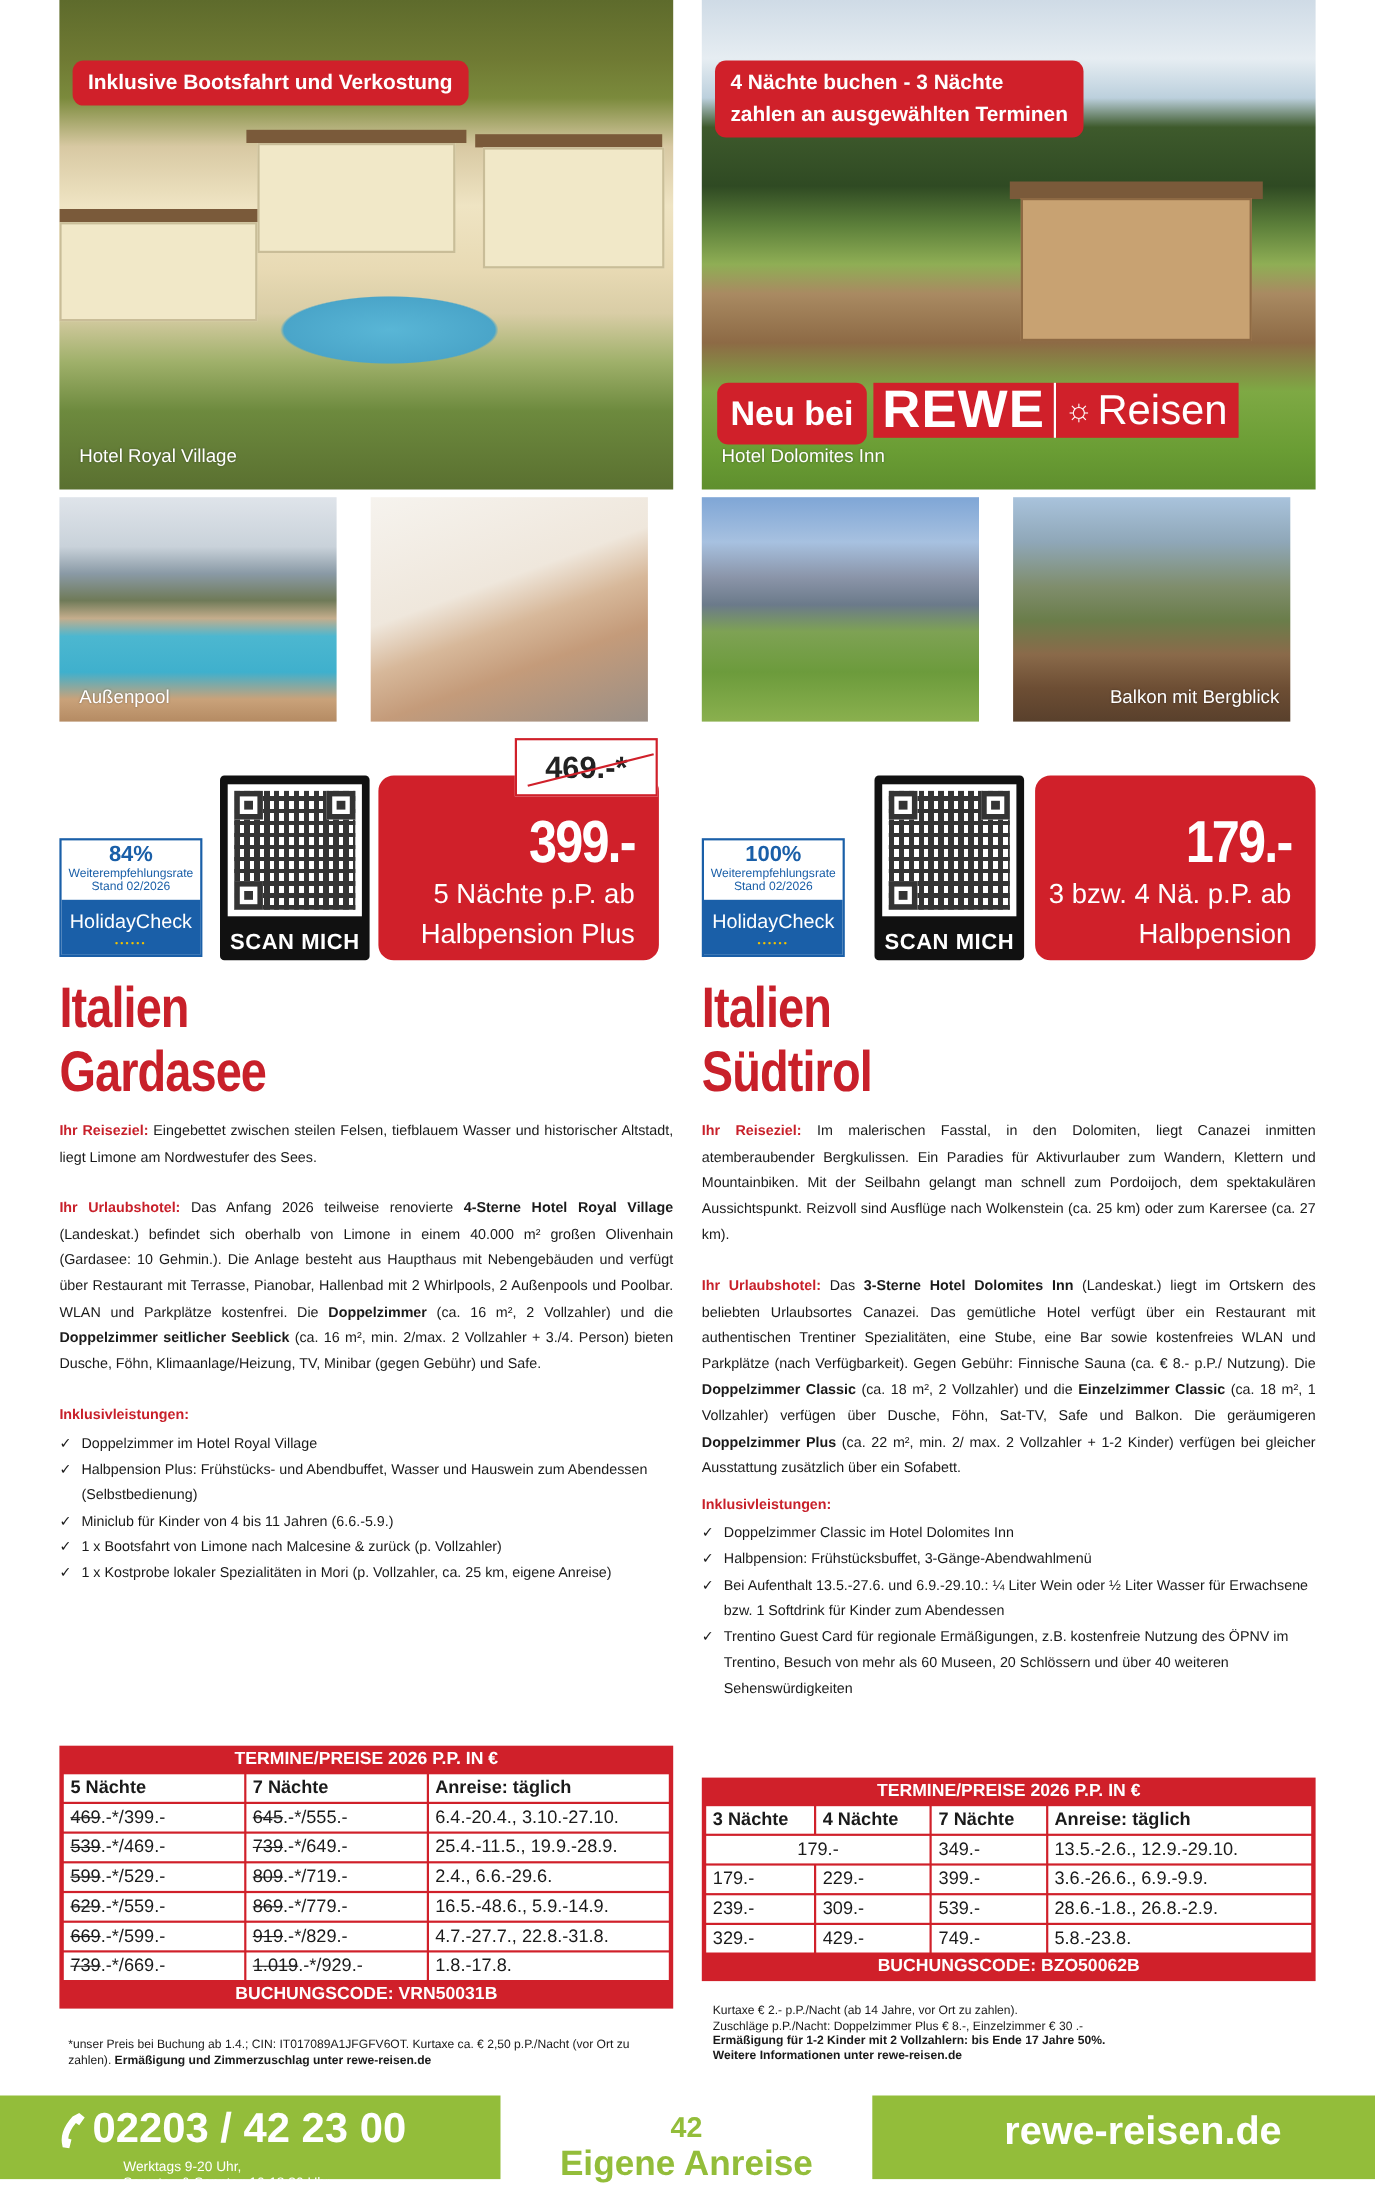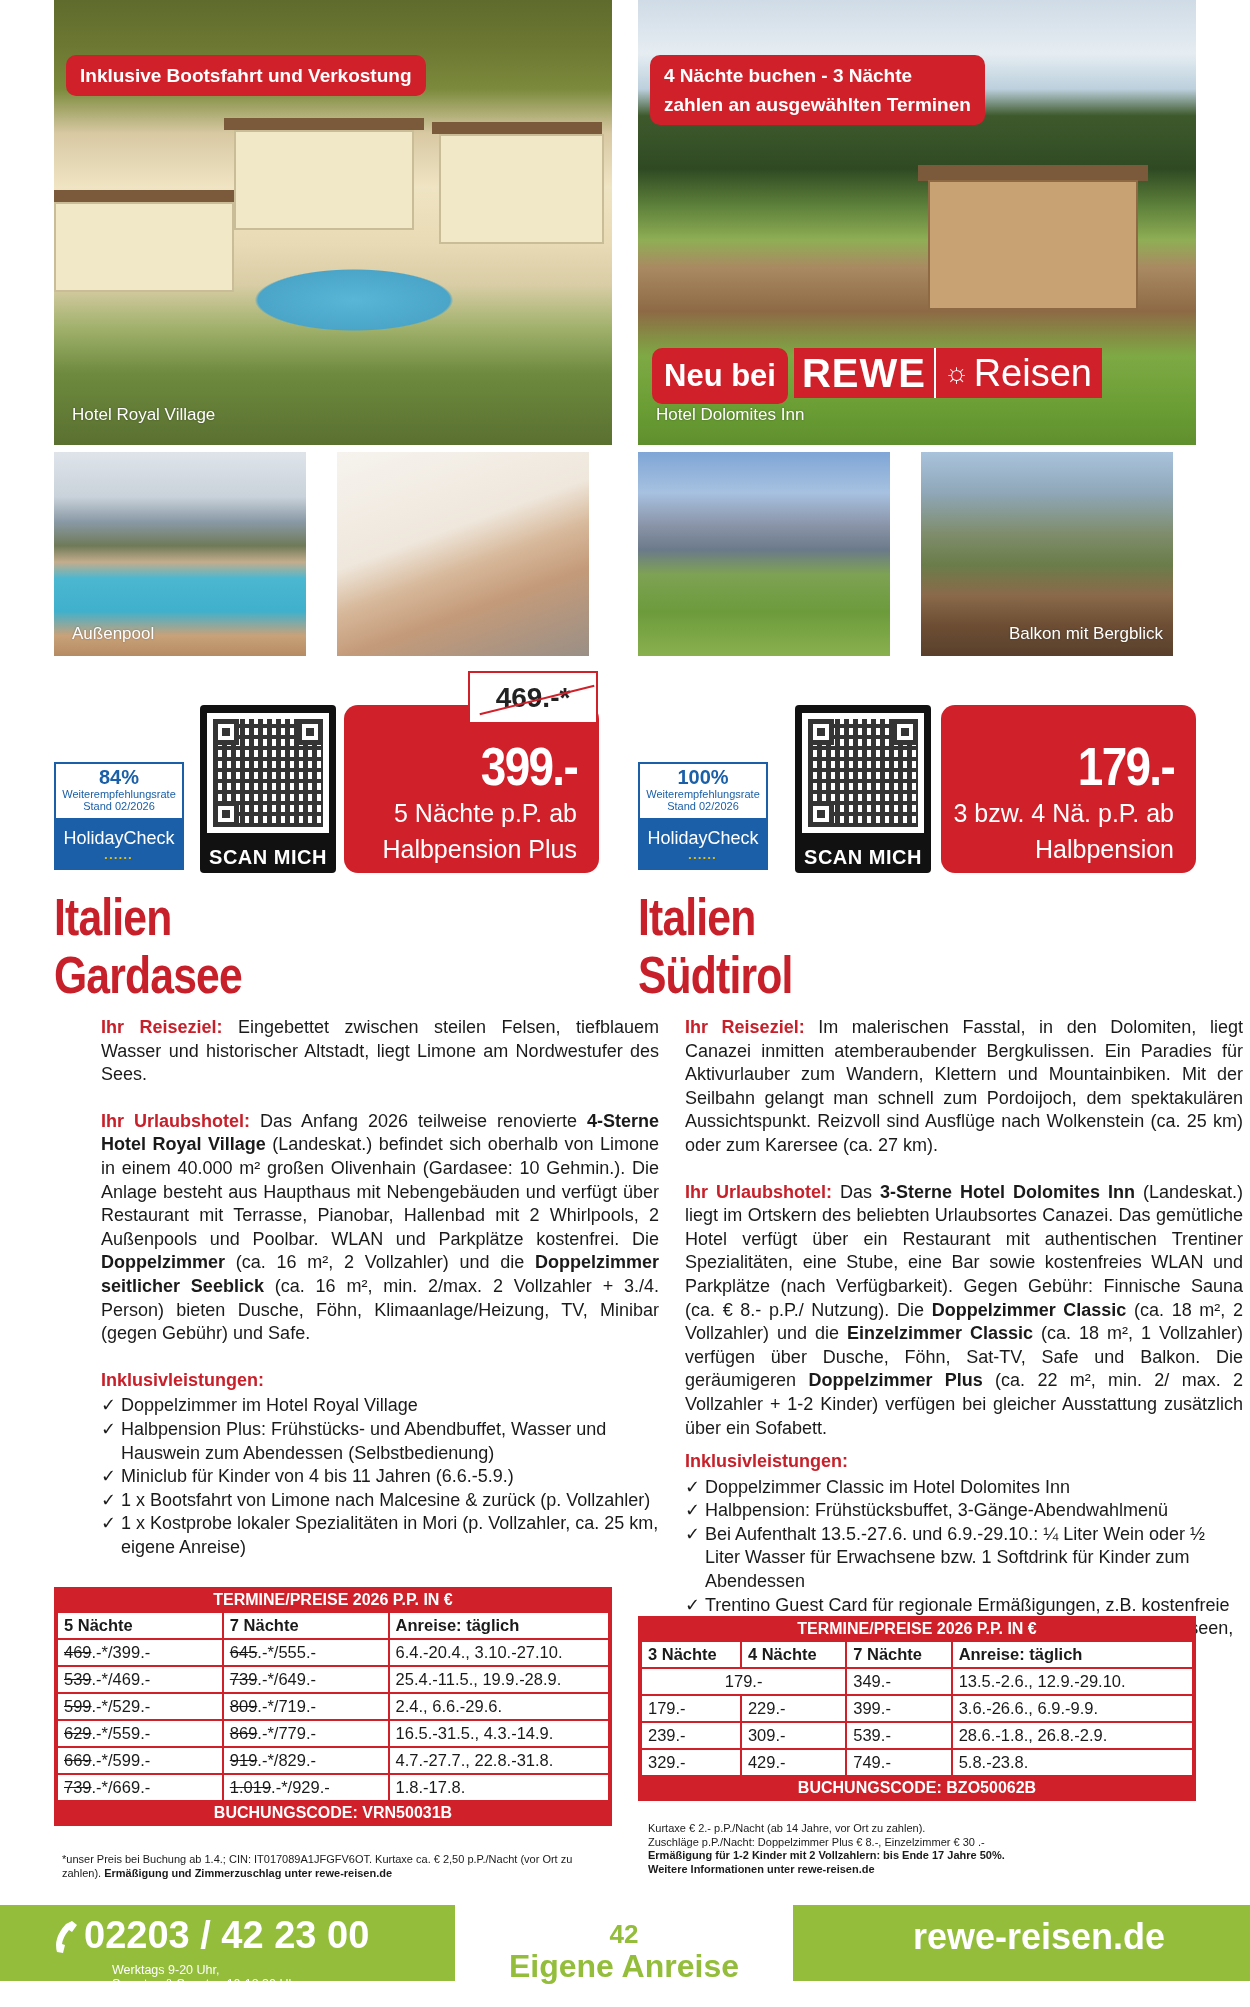--- a/index.html
+++ b/index.html
@@ -24,21 +24,21 @@
   .hero .roof { position: absolute; background: #7a5a3a; }
   .tag {
     position: absolute; left: 12px; top: 55px;
     background: #d0202a; color: #fff; border-radius: 10px;
     font-weight: bold; font-size: 19px; line-height: 29px; padding: 6px 14px;
   }
   .caption { position: absolute; left: 18px; color: #fff; font-size: 17px; text-shadow: 0 0 2px rgba(0,0,0,.4); }
   .rewe-badge { position: absolute; left: 14px; top: 348px; height: 56px; display: flex; gap: 6px; }
   .rewe-badge .neu { background: #d0202a; color: #fff; font-weight: bold; font-size: 31px; line-height: 56px; padding: 0 12px; border-radius: 10px; }
   .rewe-badge .brand { background: #d0202a; color: #fff; display: flex; align-items: center; height: 50px; margin-top: 0; }
-  .rewe-badge .brand .rewe { font-weight: bold; font-size: 40px; padding: 0 8px; letter-spacing: 1px; border-right: 2px solid #fff; line-height: 50px; }
+  .rewe-badge .brand .rewe { font-weight: bold; font-size: 48px; padding: 0 8px; letter-spacing: 1px; border-right: 2px solid #fff; line-height: 50px; }
   .rewe-badge .brand .sun { font-size: 28px; padding: 0 4px 0 8px; }
   .rewe-badge .brand .reisen { font-size: 38px; padding-right: 10px; }
 
   
   .thumb { position: absolute; top: 452px; width: 252px; height: 204px; overflow: hidden; }
   .thumb.t1 { left: 0; background: linear-gradient(180deg,#dfe4ea 0%,#c9d2da 22%,#8a9aa6 34%,#6f7a58 46%,#c4ad8c 54%,#4cb7d0 62%,#3fb0cd 78%,#c9a27a 90%,#b58b63 100%); }
   .thumb.t2 { left: 283px; background: linear-gradient(160deg,#f6f3ee 0%,#efe7dc 40%,#d7b89a 55%,#c49b7a 70%,#9a8f86 100%); }
   .thumb.t3 { left: 0; background: linear-gradient(180deg,#7fa6d6 0%,#a7c1e0 20%,#8a94a8 36%,#6b7a8a 48%,#7ea254 60%,#6c9b3c 78%,#8ab04e 100%); }
   .thumb.t4 { left: 283px; background: linear-gradient(180deg,#a9c3dc 0%,#8fa7b8 20%,#7f8d6c 40%,#6a7d4a 55%,#8a6a4a 70%,#6d4e34 85%,#59402c 100%); }
   .thumb .caption { bottom: 12px; }
@@ -67,21 +67,21 @@
   .pricebox { position: absolute; top: 705px; background: #d0202a; border-radius: 14px; color: #fff; text-align: right; padding: 10px 22px 0 0; }
   .pricebox .big { font-weight: bold; font-size: 54px; line-height: 58px; font-family: "Liberation Sans", sans-serif; letter-spacing: -2px; transform: scaleX(.85); transform-origin: right; }
   .pricebox .sub { font-size: 25px; line-height: 36px; }
   .oldprice { position: absolute; top: 671px; width: 130px; height: 53px; background: #fff; border: 2px solid #d0202a; text-align: center; font-weight: bold; font-size: 28px; line-height: 50px; color: #222; overflow: hidden; }
   .oldprice .strike { position: absolute; left: 8px; top: 26px; width: 118px; height: 2px; background: #d0202a; transform: rotate(-14deg); }
 
   
   .title { position: absolute; top: 888px; color: #c8202a; font-weight: bold; font-size: 52px; line-height: 58px; letter-spacing: -1px; transform: scaleX(.82); transform-origin: left; }
 
   
-  .body { position: absolute; top: 1016px; width: 558px; font-size: 18px; line-height: 23.6px; text-align: justify; margin-left: 47px; }
+  .body { position: absolute; top: 1016px; width: 558px; font-size: 13px; line-height: 23.6px; text-align: justify; }
   .body p { margin-bottom: 23px; }
   .red { color: #c8202a; font-weight: bold; }
   .b { font-weight: bold; }
   .incl-h { color: #c8202a; font-weight: bold; margin-bottom: 2px; }
   .incl li { list-style: none; padding-left: 20px; position: relative; text-align: left; }
   .incl li::before { content: "✓"; position: absolute; left: 0; top: 0; }
 
   
   .ptable { position: absolute; width: 558px; background: #d0202a; padding: 0 2px; }
   .ptable .hd, .ptable .ft { color: #fff; text-align: center; font-weight: bold; font-size: 16px; line-height: 26px; }
@@ -190,21 +190,21 @@
             <td>25.4.-11.5., 19.9.-28.9.</td>
           </tr>
       <tr>
             <td><s>599</s><span>.-*/529.-</span></td>
             <td><s>809</s><span>.-*/719.-</span></td>
             <td>2.4., 6.6.-29.6.</td>
           </tr>
       <tr>
             <td><s>629</s><span>.-*/559.-</span></td>
             <td><s>869</s><span>.-*/779.-</span></td>
-            <td>16.5.-31.5., 4.3.-14.9.</td>
+            <td>16.5.-48.6., 5.9.-14.9.</td>
           </tr>
       <tr>
             <td><s>669</s><span>.-*/599.-</span></td>
             <td><s>919</s><span>.-*/829.-</span></td>
             <td>4.7.-27.7., 22.8.-31.8.</td>
           </tr>
       <tr>
             <td><s>739</s><span>.-*/669.-</span></td>
             <td><s>1.019</s><span>.-*/929.-</span></td>
             <td>1.8.-17.8.</td>

